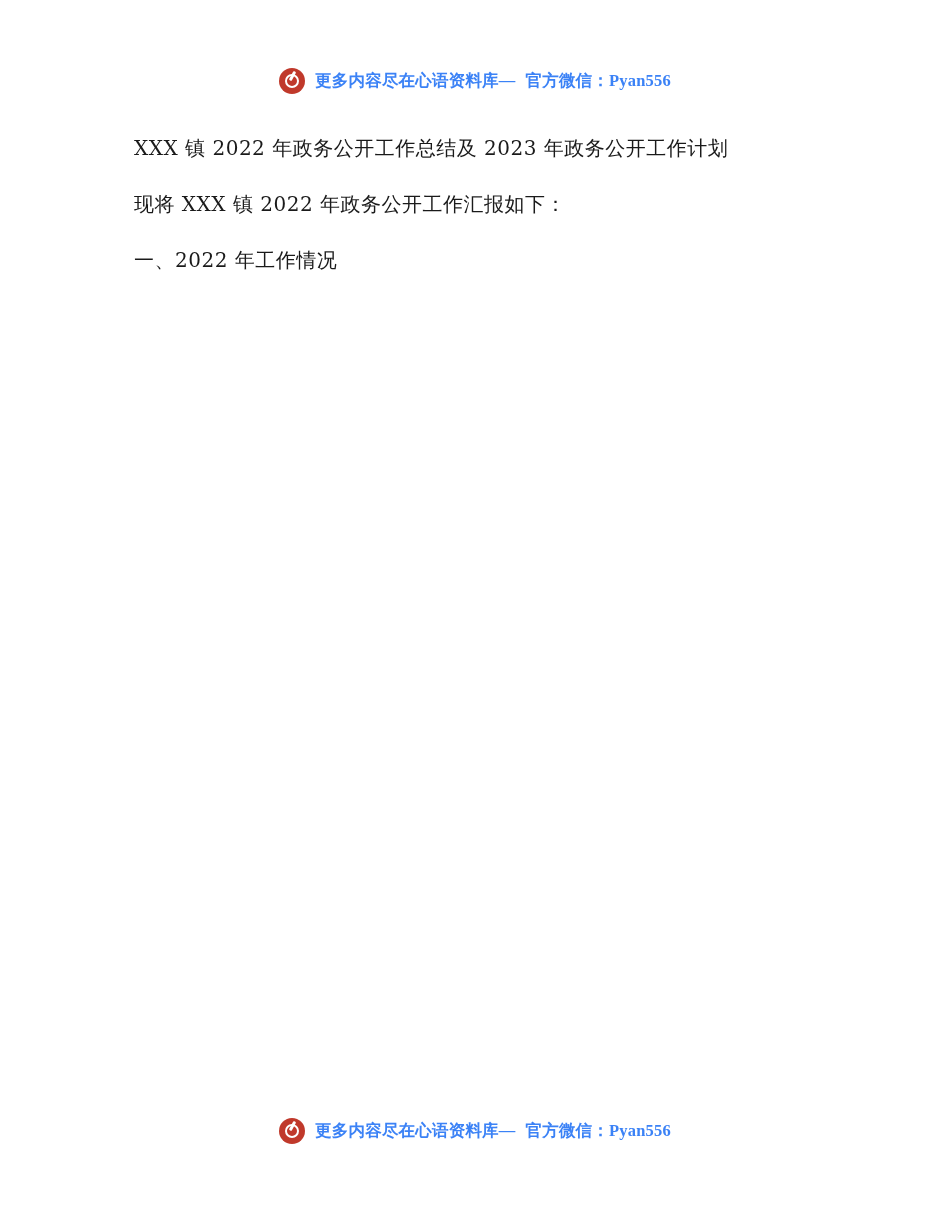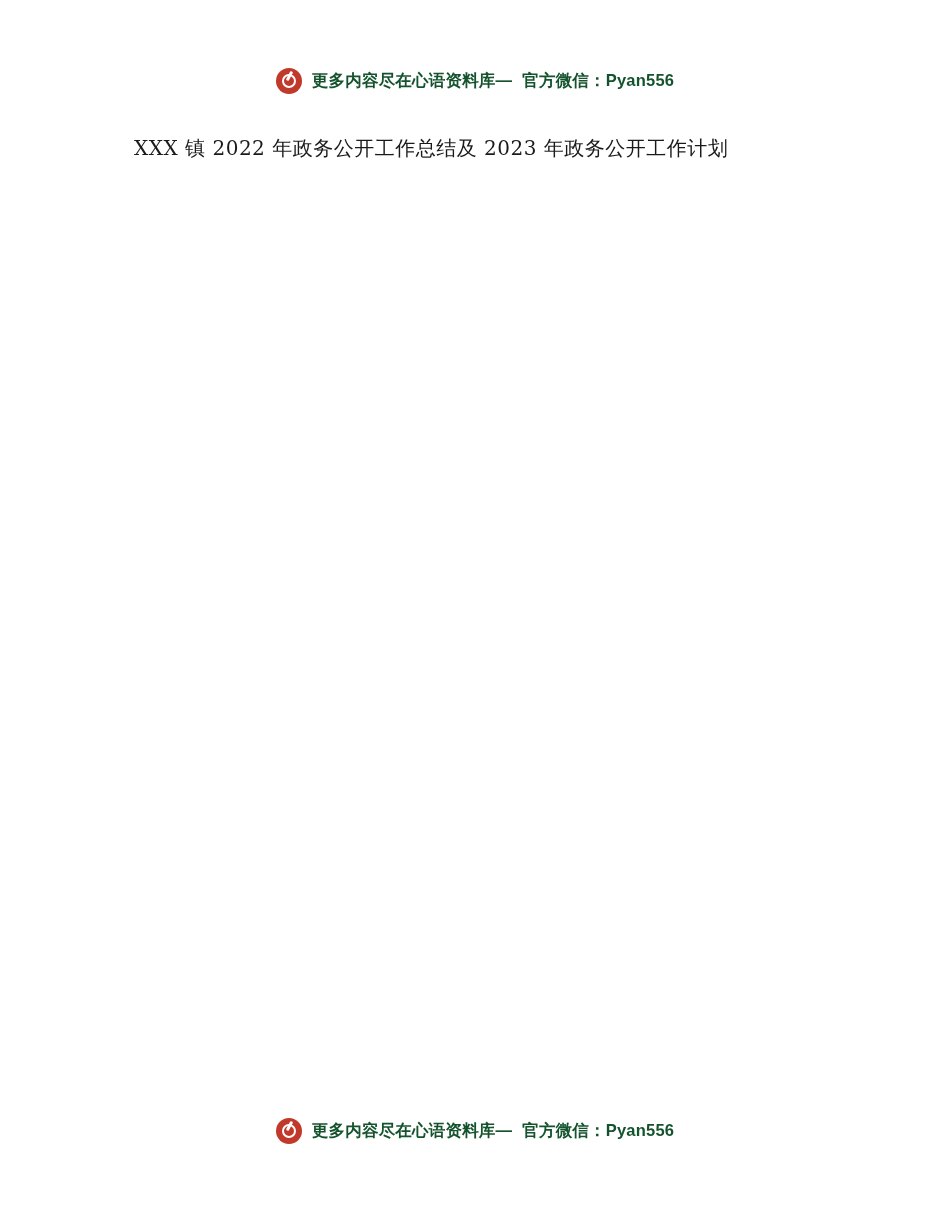--- a/index.html
+++ b/index.html
@@ -60,22 +60,22 @@
     position: absolute;
     left: 12px;
     top: 3px;
     width: 3px;
     height: 10px;
     background: #ffffff;
     transform: rotate(28deg);
     border-radius: 1px;
   }
   .wm-text {
-    color: #14532d;
-    font-family: Liberation Sans, sans-serif;
+    color: #3b82f6;
+    font-family: Liberation Serif, serif;
     font-size: 16.5px;
     font-weight: bold;
     letter-spacing: 0.2px;
   }
 
   
   .doc-body {
     position: absolute;
     left: 78px;
     top: 120px;
@@ -99,20 +99,22 @@
 <div class="page">
 
   <div class="watermark top">
     <span class="wm-badge"></span>
     <span class="wm-text">更多内容尽在心语资料库—</span>
     <span class="wm-text wx">官方微信：Pyan556</span>
   </div>
 
   <div class="doc-body">
     <p class="para indent">XXX 镇 2022 年政务公开工作总结及 2023 年政务公开工作计划</p>
+    <p class="para indent">现将 XXX 镇 2022 年政务公开工作汇报如下：</p>
+    <p class="para indent">一、2022 年工作情况</p>
   </div>
 
   <div class="watermark bottom">
     <span class="wm-badge"></span>
     <span class="wm-text">更多内容尽在心语资料库—</span>
     <span class="wm-text wx">官方微信：Pyan556</span>
   </div>
 
 </div>
 

